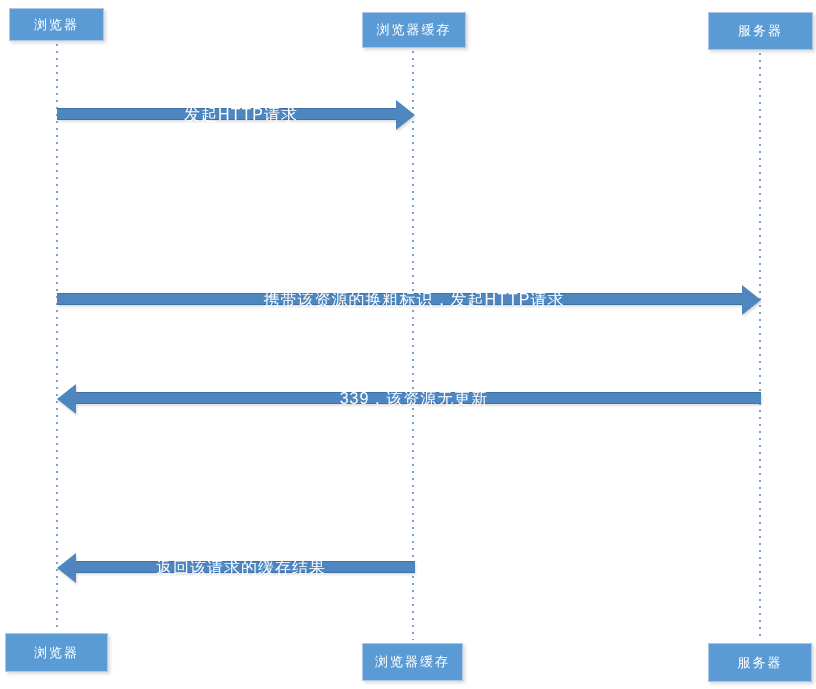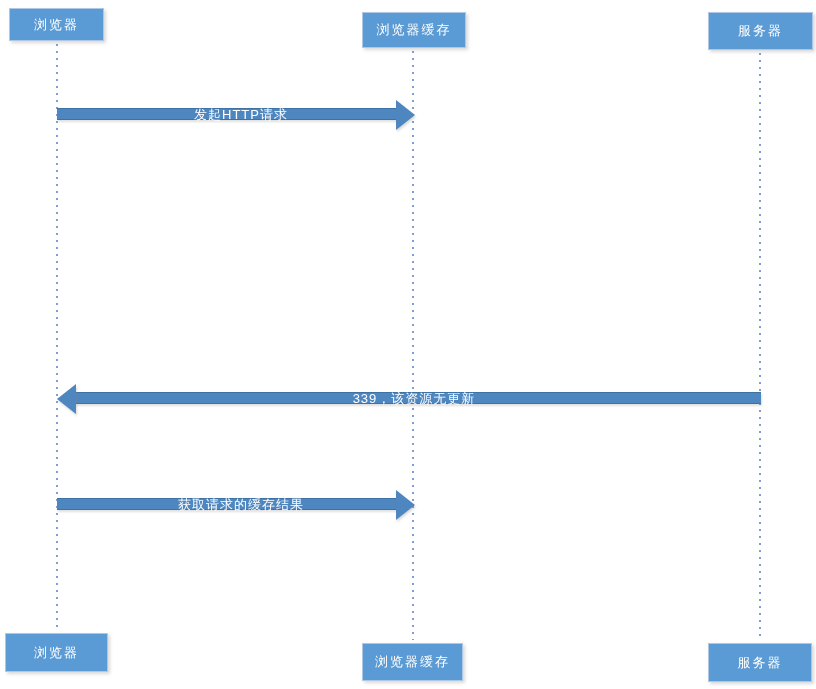--- a/index.html
+++ b/index.html
@@ -79,21 +79,21 @@
     filter: drop-shadow(1px 2px 1px rgba(130,130,130,.3));
   }
   .msg.right .head { right: 0; border-left: 19px solid var(--arrow-fill); }
   .msg.left  .head { left: 0;  border-right: 19px solid var(--arrow-fill); }
   .msg .label {
     position: absolute;
     left: 10px; right: 0; top: 0;
     height: 30px;
     line-height: 30px;
     text-align: center;
-    font-size: 13px;
+    font-size: 16px;
     letter-spacing: 1px;
     color: var(--label-text);
     white-space: nowrap;
   }
   .msg-1 { left: 57px; top: 100px; width: 358px; }
   .msg-2 { left: 57px; top: 194px; width: 358px; }
   .msg-3 { left: 57px; top: 285px; width: 704px; }
   .msg-4 { left: 57px; top: 384px; width: 704px; }
   .msg-5 { left: 57px; top: 490px; width: 358px; }
   .msg-6 { left: 57px; top: 553px; width: 358px; }
@@ -117,33 +117,38 @@
     <span>服务器</span>
   </div>
 
   <div class="msg right msg-1">
     <div class="body"></div>
     <div class="head"></div>
     <div class="label">发起HTTP请求</div>
   </div>
 
 
+  <div class="msg right msg-3">
+    <div class="body"></div>
+    <div class="head"></div>
+    <div class="label">携带该资源的换粗标识，发起HTTP请求</div>
+  </div>
 
   <div class="msg left msg-4">
     <div class="body"></div>
     <div class="head"></div>
     <div class="label">339，该资源无更新</div>
   </div>
 
-  <div class="msg right msg-5">
+
+  <div class="msg left msg-6">
     <div class="body"></div>
     <div class="head"></div>
-    <div class="label">获取请求的缓存结果</div>
+    <div class="label">返回该请求的缓存结果</div>
   </div>
-
 
   <div class="actor actor-browser-bot">
     <span>浏览器</span>
   </div>
   <div class="actor actor-cache-bot">
     <span>浏览器缓存</span>
   </div>
   <div class="actor actor-server-bot">
     <span>服务器</span>
   </div>

